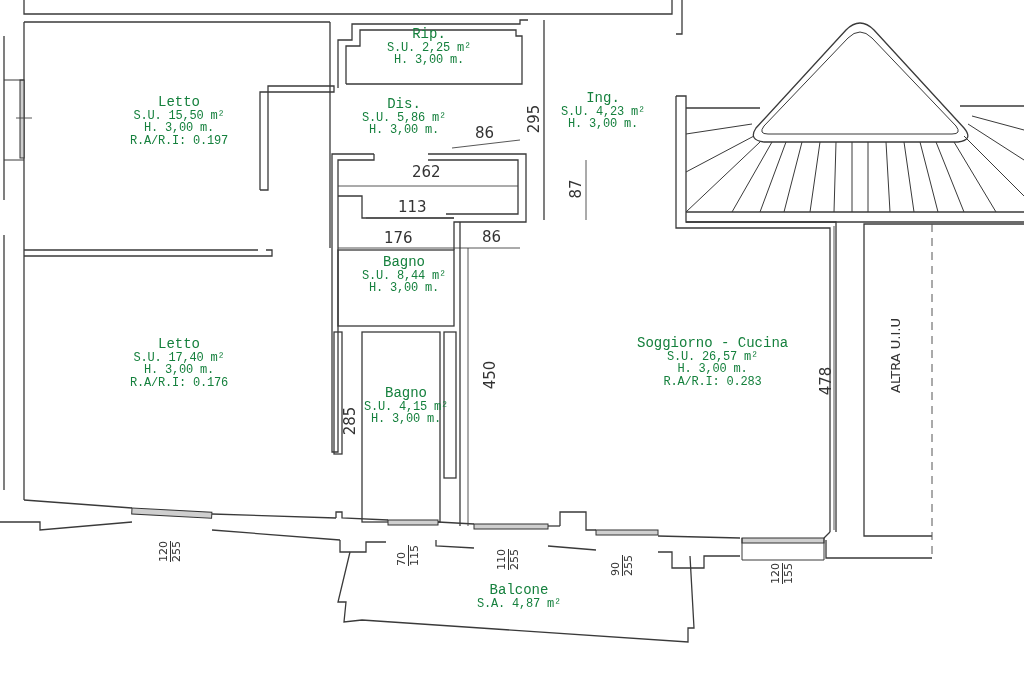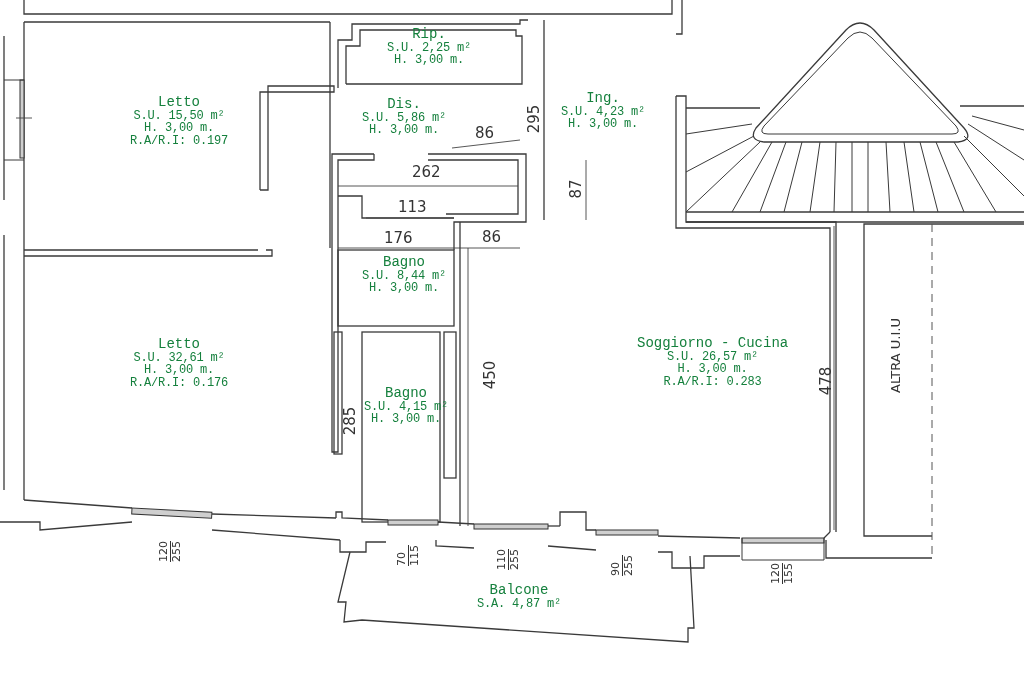--- a/index.html
+++ b/index.html
@@ -170,21 +170,21 @@
   <span class="meta">S.U. 4,23 m²</span>
   <span class="meta">H. 3,00 m.</span>
 </div>
 <div class="lbl" style="left:362px;top:255px">
   <span class="name">Bagno</span>
   <span class="meta">S.U. 8,44 m²</span>
   <span class="meta">H. 3,00 m.</span>
 </div>
 <div class="lbl" style="left:130px;top:337px">
   <span class="name">Letto</span>
-  <span class="meta">S.U. 32,61 m²</span>
+  <span class="meta">S.U. 17,40 m²</span>
   <span class="meta">H. 3,00 m.</span>
   <span class="meta">R.A/R.I: 0.176</span>
 </div>
 <div class="lbl" style="left:364px;top:386px">
   <span class="name">Bagno</span>
   <span class="meta">S.U. 4,15 m²</span>
   <span class="meta">H. 3,00 m.</span>
 </div>
 <div class="lbl" style="left:637px;top:336px">
   <span class="name">Soggiorno - Cucina</span>

